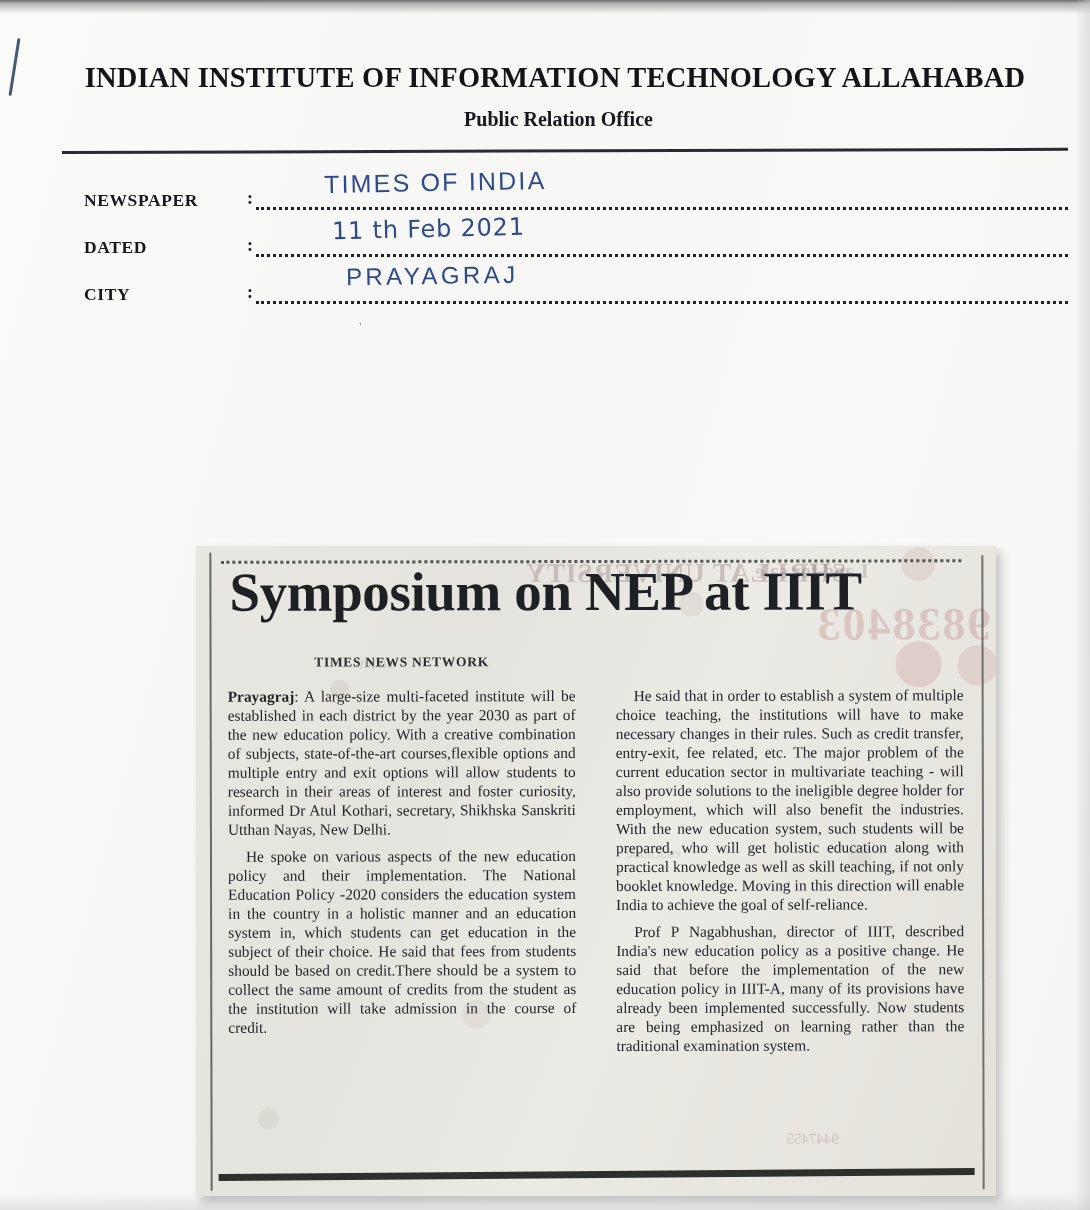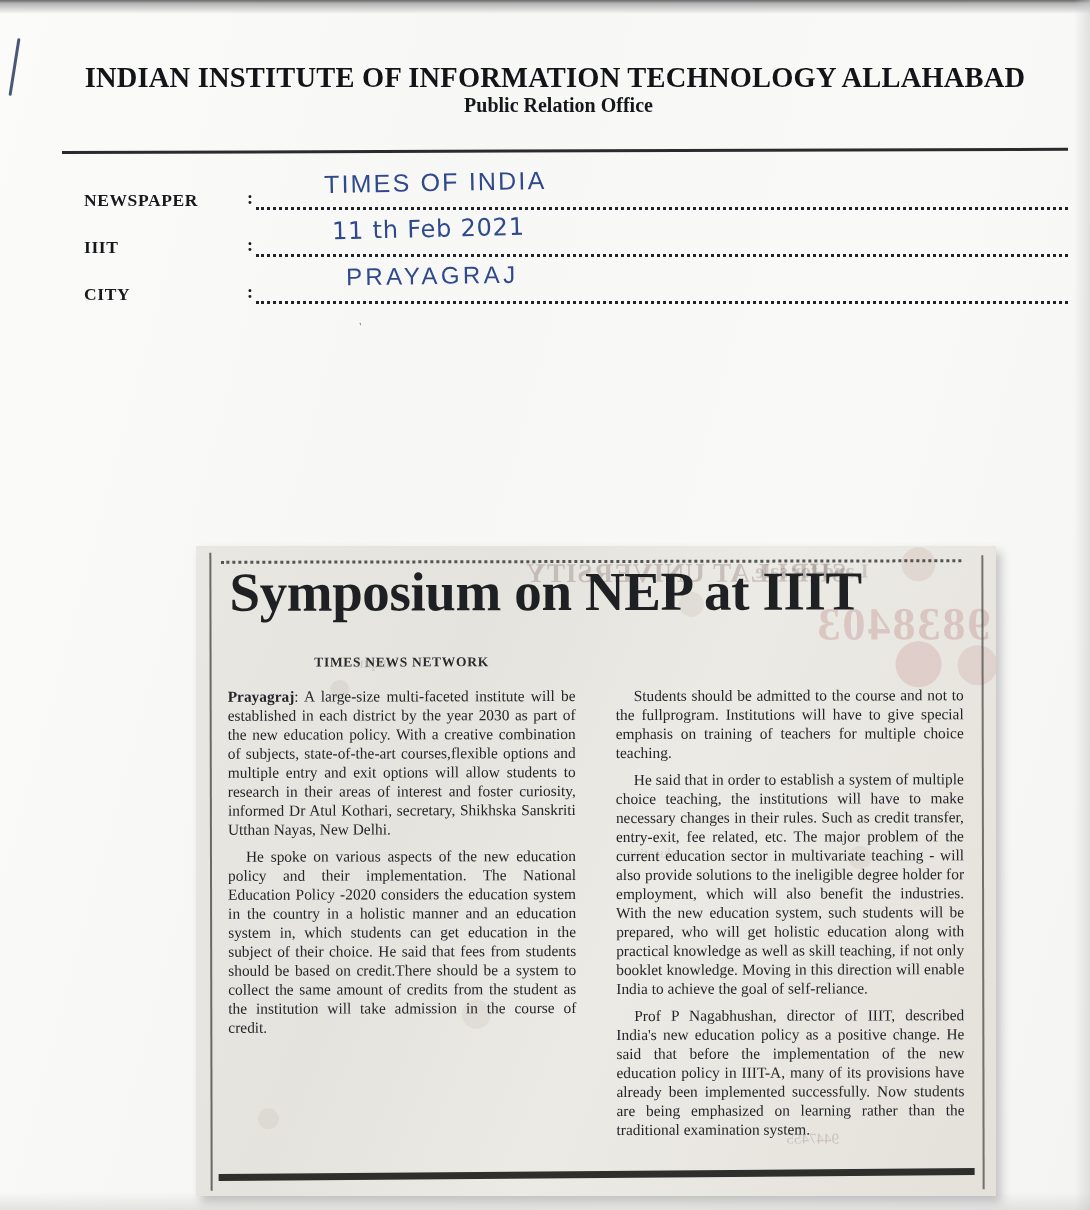--- a/index.html
+++ b/index.html
@@ -44,20 +44,21 @@
   .inst-name {
     font-family: "Liberation Serif", serif;
     font-weight: bold;
     font-size: 28.5px;
     letter-spacing: .2px;
     color: #131417;
     white-space: nowrap;
     padding-left: 20px;
   }
   .office-name {
+    margin-top: 14px;
     font-family: "Liberation Serif", serif;
     font-weight: bold;
     font-size: 20px;
     color: #15171b;
     padding-left: 27px;
   }
   .rule-under-head {
     position: absolute;
     left: 62px; top: 151px;
     width: 1006px; height: 3px;
@@ -320,21 +321,21 @@
   <div class="form">
 
     <div class="field-row">
       <span class="field-label">NEWSPAPER</span>
       <span class="field-colon">:</span>
       <span class="field-dots"></span>
       <span class="field-value hw-newspaper">TIMES OF INDIA</span>
     </div>
 
     <div class="field-row">
-      <span class="field-label">IIIT</span>
+      <span class="field-label">DATED</span>
       <span class="field-colon">:</span>
       <span class="field-dots"></span>
       <span class="field-value hw-dated">11 th Feb 2021</span>
     </div>
 
     <div class="field-row">
       <span class="field-label">CITY</span>
       <span class="field-colon">:</span>
       <span class="field-dots"></span>
       <span class="field-value hw-city">PRAYAGRAJ</span>
@@ -367,21 +368,20 @@
       <div class="byline">Times News Network</div>
 
       <div class="columns">
 
         <div class="col">
           <p class="first"><span class="dateline">Prayagraj</span><span>: A large-size multi-faceted institute will be established in each district by the year 2030 as part of the new education policy. With a creative combination of subjects, state-of-the-art courses,flexible options and multiple entry and exit options will allow students to research in their areas of interest and foster curiosity, informed Dr Atul Kothari, secretary, Shikhska Sanskriti Utthan Nayas, New Delhi.</span></p>
           <p>He spoke on various aspects of the new education policy and their implementation. The National Education Policy -2020 considers the education system in the country in a holistic manner and an education system in, which students can get education in the subject of their choice. He said that fees from students should be based on credit.There should be a system to collect the same amount of credits from the student as the institution will take admission in the course of credit.</p>
         </div>
 
         <div class="col">
-          <p>Students should be admitted to the course and not to the fullprogram. Institutions will have to give special emphasis on training of teachers for multiple choice teaching.</p>
           <p>He said that in order to establish a system of multiple choice teaching, the institutions will have to make necessary changes in their rules. Such as credit transfer, entry-exit, fee related, etc. The major problem of the current education sector in multivariate teaching - will also provide solutions to the ineligible degree holder for employment, which will also benefit the industries. With the new education system, such students will be prepared, who will get holistic education along with practical knowledge as well as skill teaching, if not only booklet knowledge. Moving in this direction will enable India to achieve the goal of self-reliance.</p>
           <p>Prof P Nagabhushan, director of IIIT, described India's new education policy as a positive change. He said that before the implementation of the new education policy in IIIT-A, many of its provisions have already been implemented successfully. Now students are being emphasized on learning rather than the traditional examination system.</p>
         </div>
       </div>
 
       <div class="clip-rule-bottom"></div>
     </div>
   </div>
 
 </div>

